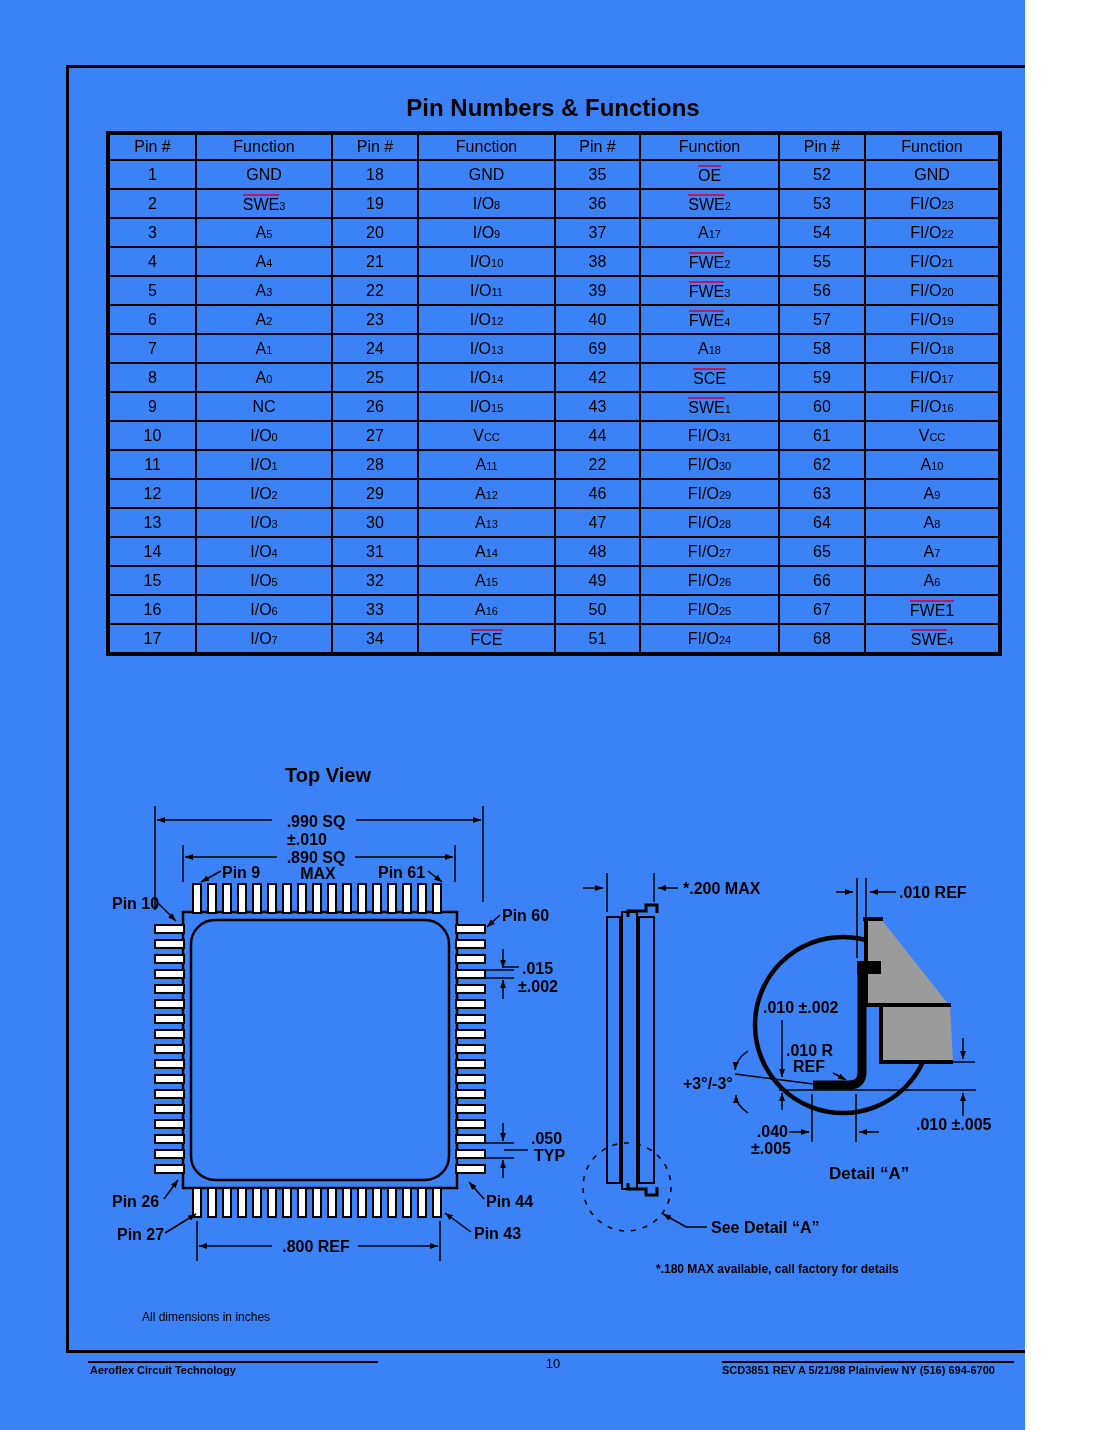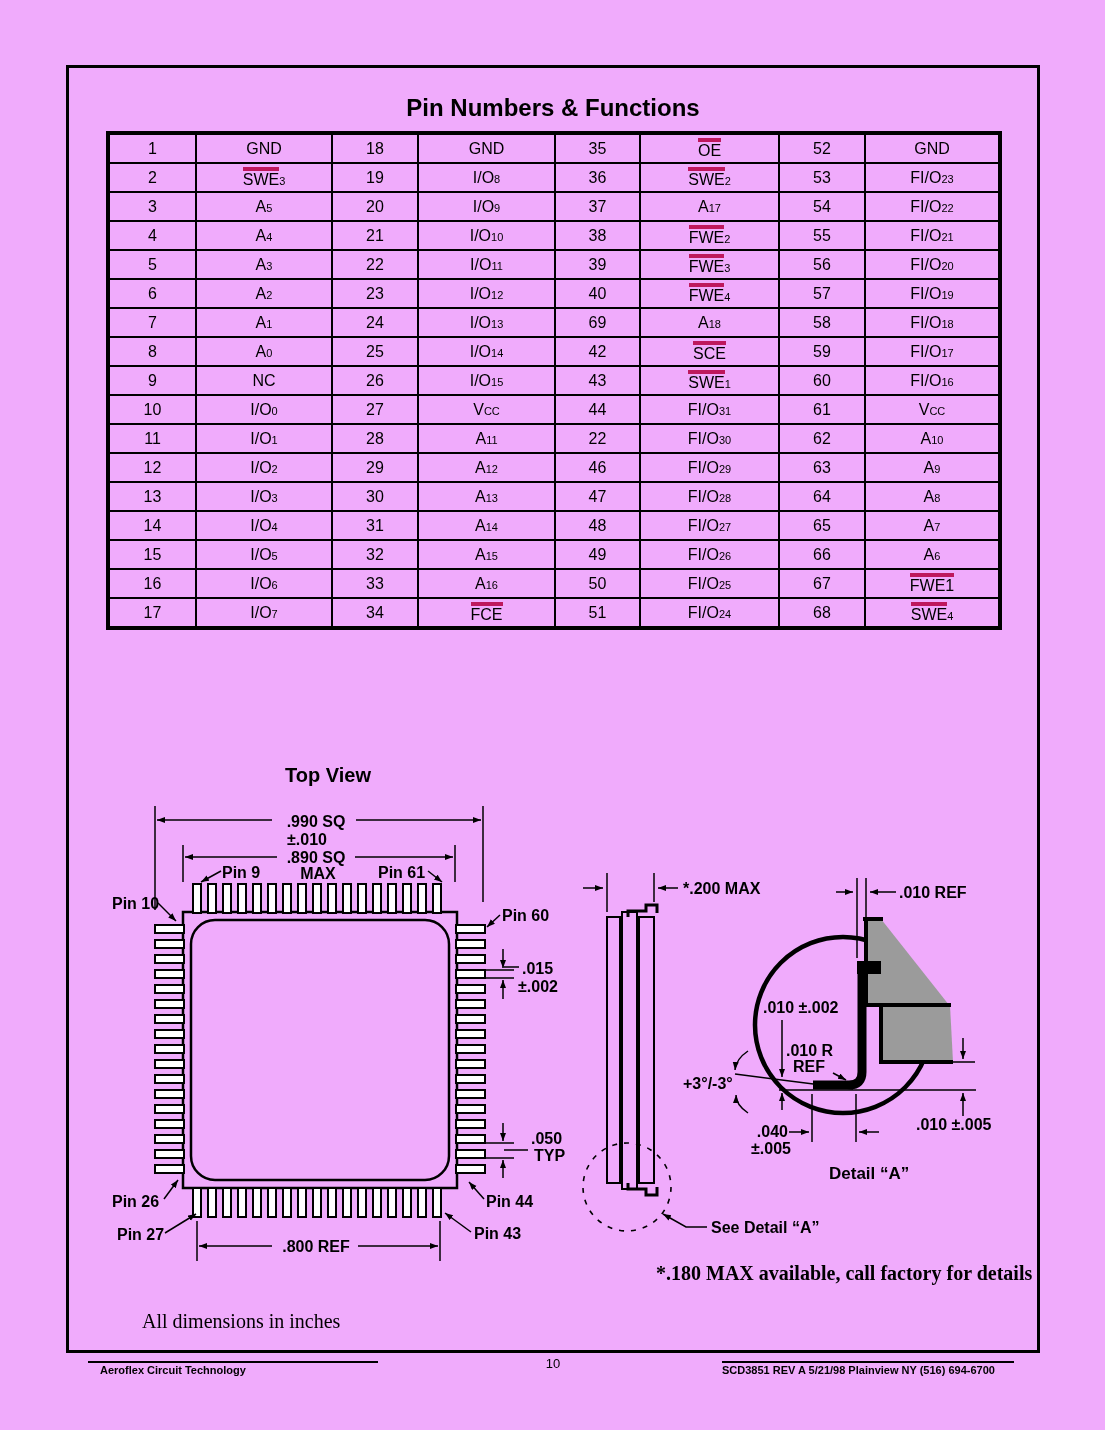--- a/index.html
+++ b/index.html
@@ -1,34 +1,34 @@
 <!DOCTYPE html>
 <html><head>
 <meta charset="utf-8">
 <style>
   html,body{margin:0;padding:0;background:#fff;}
-  .page{position:relative;width:1105px;height:1430px;background:#f0abfc;
+  .page{position:relative;width:1025px;height:1430px;background:#3b82f6;
         font-family:"Liberation Sans",sans-serif;color:#000;overflow:hidden;}
   .border-box{position:absolute;left:66px;top:65px;width:974px;height:1288px;
         border:3px solid #000;box-sizing:border-box;}
   .page-title{position:absolute;left:106px;top:94px;width:894px;text-align:center;
         font-size:24px;font-weight:bold;}
   table.pin-table{position:absolute;left:106px;top:131px;width:894px;
         border-collapse:collapse;border:4px solid #000;table-layout:fixed;}
   table.pin-table td{border:2px solid #000;text-align:center;vertical-align:middle;
         font-size:16px;padding:0;height:27px;line-height:1.1;}
   table.pin-table tr.title-row td{border-bottom:4px solid #000;font-weight:bold;
         font-size:19px;height:27px;}
   table.pin-table tr.head-row td{height:24px;}
-  .ov{display:inline-block;border-top:4px solid #be185d;padding-top:1px;line-height:1.02;}
+  .ov{display:inline-block;border-top:2px solid #be185d;padding-top:1px;line-height:1.02;}
   .sb{font-size:11px;}
   .h2{position:absolute;font-weight:bold;font-size:20px;}
   #outline-heading{left:135px;top:704px;}
   #top-view-label{left:249px;top:764px;margin-left:36px;}
-  .note{position:absolute;font-size:20px;font-family:Liberation Serif, serif;}
+  .note{position:absolute;font-size:12px;}
   #footnote{left:656px;top:1262px;font-weight:bold;}
   #units-note{left:142px;top:1310px;}
   svg.diagram{position:absolute;left:0;top:0;width:1105px;height:1430px;}
   svg text{font-family:"Liberation Sans",sans-serif;font-weight:bold;fill:#000;font-size:16px;}
   svg text.t17{font-size:17px;}
   .ln{stroke:#000;stroke-width:1.5;fill:none;}
   .ln2{stroke:#000;stroke-width:2;fill:none;}
   .ln25{stroke:#000;stroke-width:2.5;fill:none;}
   .ln3{stroke:#000;stroke-width:3;fill:none;}
   .ln4{stroke:#000;stroke-width:4;fill:none;}
@@ -49,20 +49,30 @@
       <col style="width:88px">
         <col style="width:136px">
         <col style="width:86px">
         <col style="width:137px">
       <col style="width:85px">
         <col style="width:139px">
         <col style="width:86px">
         <col style="width:135px">
     </colgroup>
     <tbody>
+      <tr class="head-row">
+        <td>Pin #</td>
+        <td>Function</td>
+        <td>Pin #</td>
+        <td>Function</td>
+        <td>Pin #</td>
+        <td>Function</td>
+        <td>Pin #</td>
+        <td>Function</td>
+      </tr>
     </tbody>
     <tbody>
         <tr>
           <td>1</td>
           <td>GND</td>
           <td>18</td>
           <td>GND</td>
           <td>35</td>
           <td><span class="ov">OE</span></td>
           <td>52</td>
@@ -440,16 +450,16 @@
 
       <text x="829" y="1179" class="t17">Detail “A”</text>
     </g>
   </svg>
 
   <div class="note" id="footnote">*.180 MAX available, call factory for details</div>
   <div class="note" id="units-note">All dimensions in inches</div>
 
   <div class="footer-rule" style="left:88px;width:290px;"></div>
   <div class="footer-rule" style="left:722px;width:292px;"></div>
-  <div class="footer-text" style="left:90px;margin-left:10px;">Aeroflex Circuit Technology</div>
+  <div class="footer-text" style="left:90px;">Aeroflex Circuit Technology</div>
   <div id="footer-page">10</div>
   <div class="footer-text" style="left:722px;width:292px;text-align:left;">SCD3851 REV A  5/21/98    Plainview NY  (516) 694-6700</div>
 </div>
 
 </body></html>

